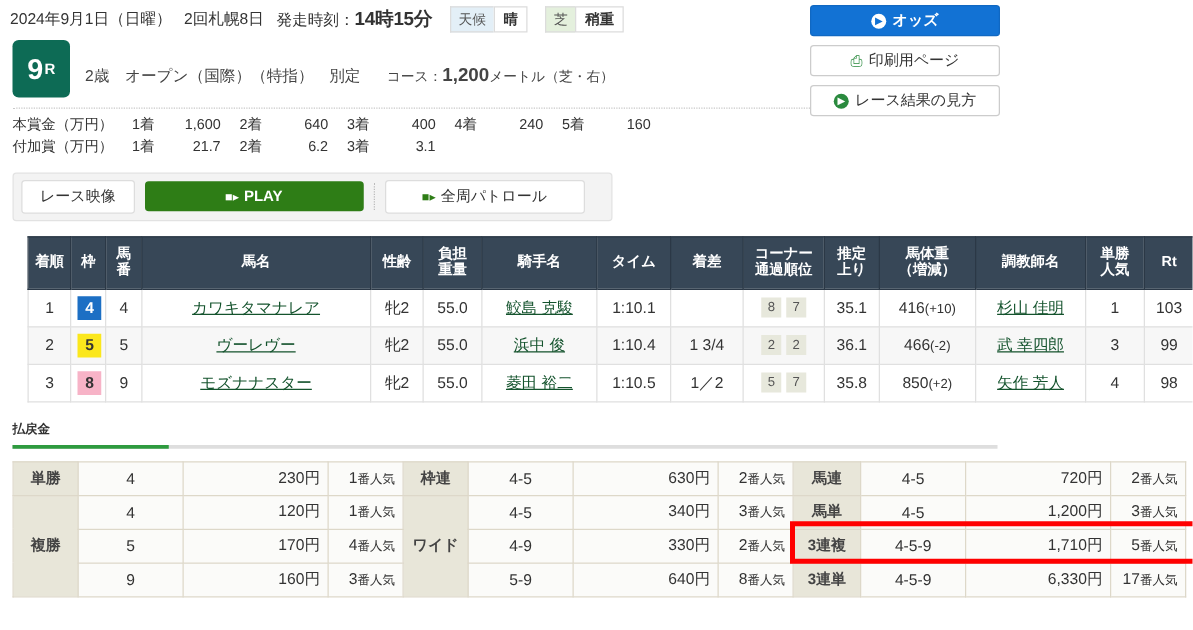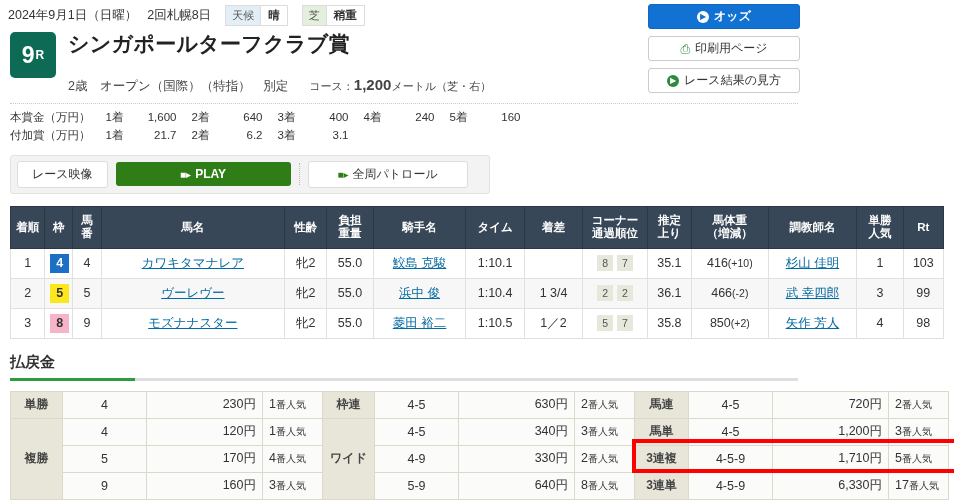--- a/index.html
+++ b/index.html
@@ -92,96 +92,98 @@
   .v-patrol {
     background: #fff; border: 1px solid #ddd; border-radius: 3px;
     padding: 4px 0; width: 160px; text-align: center; font-size: 12px;
     color: #333; cursor: pointer;
   }
   .cam { font-size: 10px; margin-right: 4px; }
   .cam.g { color: #2e7d16; }
   .cam.w { color: #fff; }
 
   
-  .res-wrap { margin: 12px 10px 0 10px; }
+  .res-wrap { margin: 12px 10px 0 22px; }
   table.res { width: 934px; border-collapse: collapse; table-layout: fixed; }
   table.res th {
     background: #374757; color: #fff; font-size: 11.5px; font-weight: bold;
     border: 1px solid #2b3846; padding: 3px 1px; line-height: 1.12; text-align: center;
     height: 42px; vertical-align: middle;
   }
   table.res td {
     border: 1px solid #e0e0e0; padding: 4px 5px; font-size: 12.5px;
     text-align: center; height: 30px; color: #333;
   }
   table.res tr.alt td { background: #f7f7f7; }
-  .lnk { color: #0369a1; text-decoration: underline; cursor: pointer; }
+  .lnk { color: #14532d; text-decoration: underline; cursor: pointer; }
   td.lft { text-align: left; }
   .frame {
     display: inline-block; width: 19px; height: 19px; line-height: 19px;
     font-size: 12.5px; font-weight: bold; text-align: center;
   }
   .corner-cell span {
     display: inline-block; background: #e7e8dc; color: #555;
     font-size: 10.5px; padding: 2px 5px; margin: 0 2px; min-width: 14px;
   }
   .wt-d { font-size: 10.5px; color: #333; }
 
   
   .pay-head { margin: 14px 10px 0 10px; }
-  .pay-title { font-size: 15px; font-weight: bold; color: #333; }
+  .pay-title { font-size: 10px; font-weight: bold; color: #333; }
   .pay-rule { height: 3px; background: #dedede; margin-top: 6px; position: relative; }
   .pay-rule::before {
     content: ""; position: absolute; left: 0; top: 0; width: 125px; height: 3px;
     background: #2e9b3f;
   }
   .pay-wrap { margin: 10px 10px 0 10px; position: relative; }
   table.pay { width: 934px; border-collapse: collapse; table-layout: fixed; }
   table.pay td {
     border: 1px solid #ddd8c9; font-size: 12.5px; padding: 4px 6px;
     height: 27px; background: #fbfbf9; color: #333;
   }
   table.pay td.k {
     background: #e8e6d9; text-align: center; font-weight: bold;
     font-size: 12px; color: #444;
   }
   td.num { text-align: center; }
   td.yen { text-align: right; }
-  td.pop { font-size: 12px; }
+  td.pop { text-align: right; font-size: 12px; }
   td.pop .u { font-size: 10px; }
   .dashed-top { border-top: 1px dashed #c9c4b4 !important; }
   .hl-box {
     position: absolute; border: 4px solid #ff0000; pointer-events: none;
   }
 </style>
 </head>
 <body>
 
 <div class="page">
 
   <div class="hdr-top">
     <span>2024年9月1日（日曜）</span>
     <span>2回札幌8日</span>
+    <span>
+      <span>発走時刻：</span><span class="time-big">14時15分</span>
+    </span>
     <span class="badge-pair">
       <span class="badge-k w">天候</span>
       <span class="badge-v">晴</span>
     </span>
     <span class="badge-pair">
       <span class="badge-k g">芝</span>
       <span class="badge-v">稍重</span>
     </span>
   </div>
 
   <div class="hdr-main">
     <div class="rno">
       <span class="n">9</span>
         <span class="r">R</span>
     </div>
     <div>
-      <div class="race-title">シンガポールターフクラブ賞</div>
       <div class="race-sub">
         <span>2歳　オープン（国際）（特指）　別定</span>
         <span style="display:inline-block;width:14px"></span>
         <span class="small">コース：</span><span class="dist">1,200</span><span class="small">メートル（芝・右）</span>
       </div>
     </div>
   </div>
 
   <div class="dotted"></div>
 

